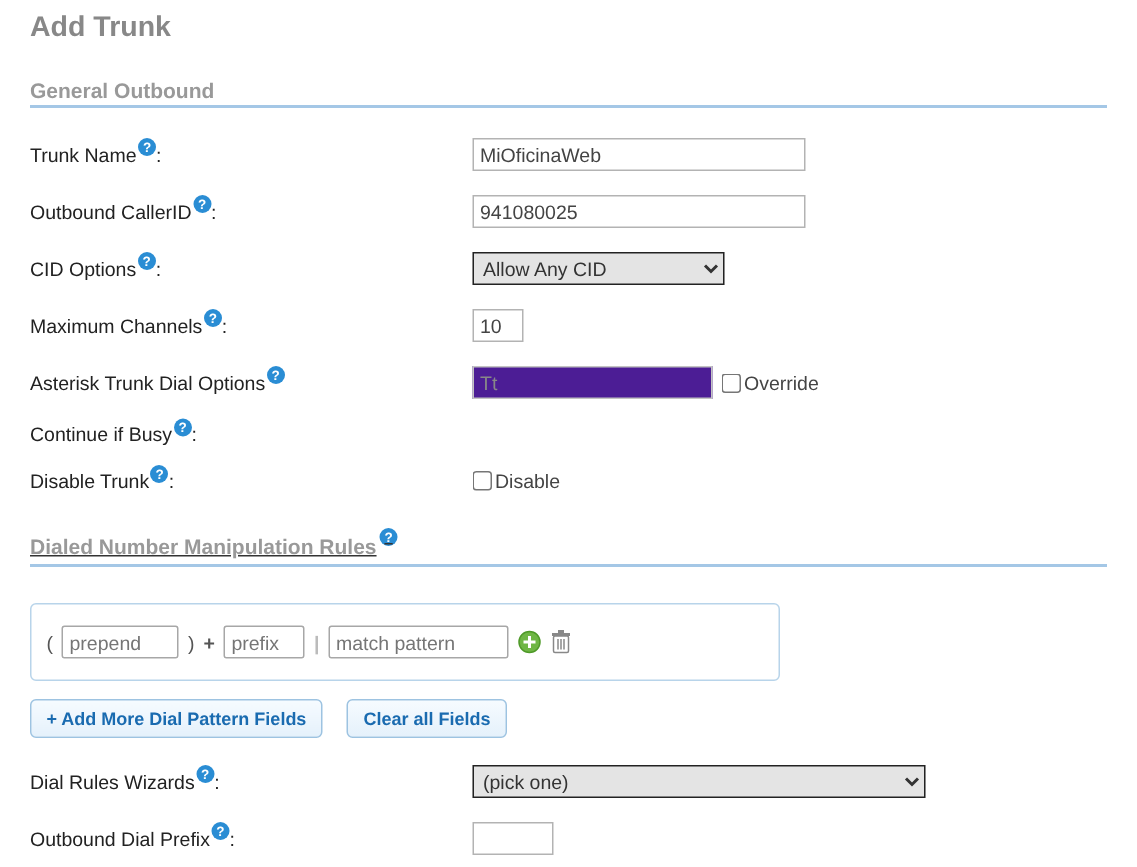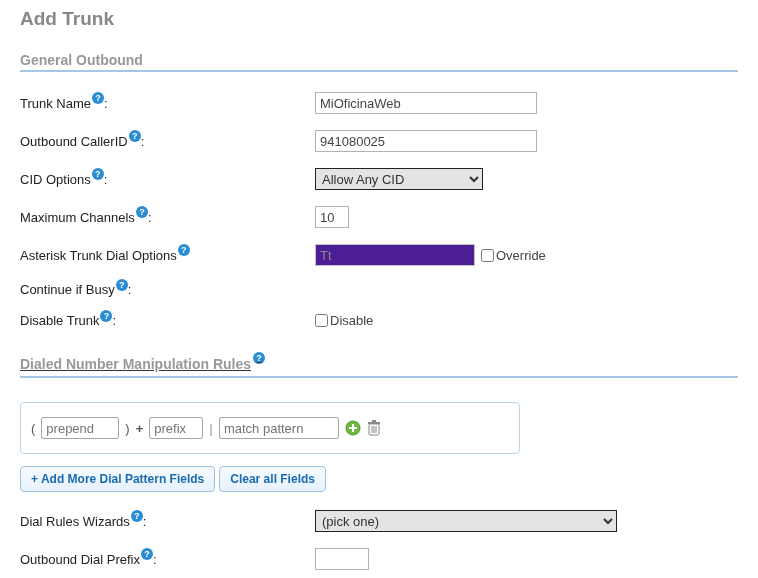--- a/index.html
+++ b/index.html
@@ -115,21 +115,21 @@
       background: linear-gradient(#f6fbff,#e5f1fb);
       color: #1a6bb0;
       font-size: 12px;
       font-weight: bold;
       padding: 5px 10px;
       border-radius: 4px;
       cursor: pointer;
     }
     .button-row {
       display: flex;
-      gap: 4px;
+      gap: 16px;
       margin-bottom: 18px;
     }
     .add-icon {
       width: 16px; height: 16px;
       display: inline-flex; align-items: center; justify-content: center;
       cursor: pointer;
     }
     .trash-icon {
       width: 14px; height: 16px; cursor: pointer;
       color: #888;

